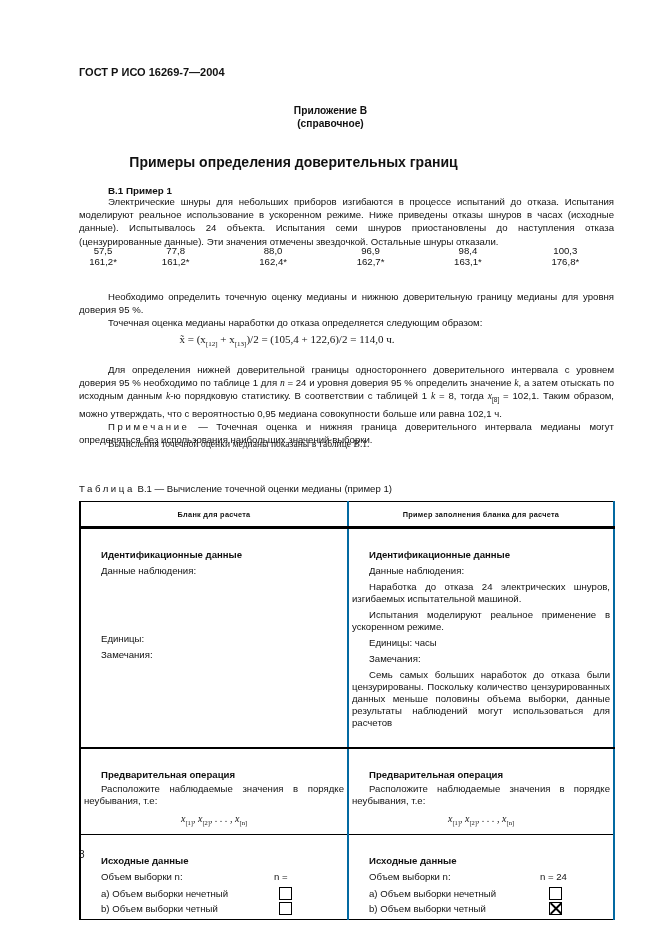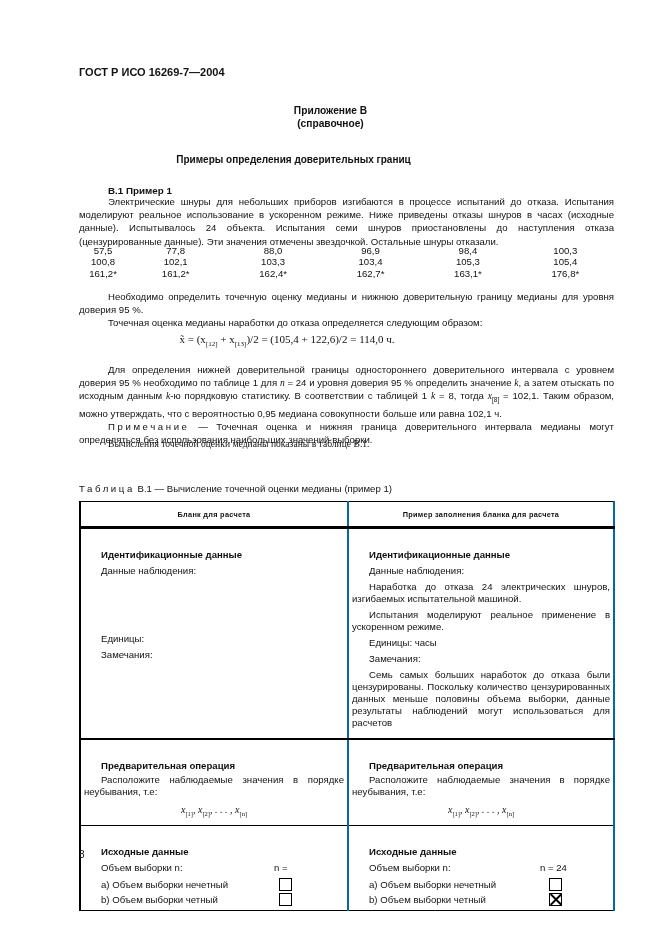--- a/index.html
+++ b/index.html
@@ -1,21 +1,21 @@
 <!DOCTYPE html>
 <html><head>
 <meta charset="utf-8">
 <style>
   html, body { margin: 0; padding: 0; background: #ffffff; }
   body { width: 661px; height: 936px; position: relative; overflow: hidden;
          font-family: "Liberation Sans", sans-serif; color: #111; font-size: 9.6px; }
   .abs { position: absolute; }
   .hdr { left: 79px; top: 66px; font-weight: bold; font-size: 11px; }
   .annex { left: 0; width: 661px; top: 104px; text-align: center; font-weight: bold; font-size: 10.2px; line-height: 13px; }
-  .title { left: 0; width: 587px; top: 154px; text-align: center; font-weight: bold; font-size: 10px; }
+  .title { left: 0; width: 587px; top: 154px; text-align: center; font-weight: bold; font-size: 14px; }
   .sec { left: 108px; top: 185px; font-weight: bold; font-size: 9.8px; }
   .para { left: 79px; width: 535px; text-align: justify; line-height: 13.2px; }
   .para .ind { display: inline-block; width: 29px; }
   .data-grid { left: 79px; width: 535px; top: 245px; }
   .data-row { display: flex; line-height: 11.3px; }
   .data-row span { flex: 1; text-align: center; }
   .data-row span:first-child { flex: 0 0 48px; text-align: center; }
   .formula { left: 0; width: 574px; top: 333px; text-align: center; font-family: "Liberation Serif", serif; font-size: 11px; }
   .formula sub { font-size: 7px; }
   .serif-i { font-family: "Liberation Serif", serif; font-style: italic; }
@@ -64,28 +64,20 @@
 <div class="abs data-grid">
   <div class="data-row">
     <span>57,5</span>
       <span>77,8</span>
       <span>88,0</span>
       <span>96,9</span>
       <span>98,4</span>
       <span>100,3</span>
   </div>
   <div class="data-row">
-    <span>100,8</span>
-      <span>102,1</span>
-      <span>103,3</span>
-      <span>103,4</span>
-      <span>105,3</span>
-      <span>105,4</span>
-  </div>
-  <div class="data-row">
     <span>161,2*</span>
       <span>161,2*</span>
       <span>162,4*</span>
       <span>162,7*</span>
       <span>163,1*</span>
       <span>176,8*</span>
   </div>
 </div>
 
 <div class="abs para" style="top:290px;"><span class="ind"></span><span>Необходимо определить точечную оценку медианы и нижнюю доверительную границу медианы для уровня доверия 95 %.</span></div>
@@ -121,21 +113,21 @@
     </div>
         </td>
     <td>
           <div class="cell">
       <div class="line b">Идентификационные данные</div>
       <div class="line i">Данные наблюдения:</div>
       <div class="line j">Наработка до отказа 24 электрических шнуров, изгибаемых испытательной машиной.</div>
       <div class="line j">Испытания моделируют реальное применение в ускоренном режиме.</div>
       <div class="line i">Единицы: часы</div>
       <div class="line i">Замечания:</div>
-      <div class="line j" style="margin-bottom:7px">Семь самых больших наработок до отказа были цензурированы. Поскольку количество цензурированных данных меньше половины объема выборки, данные результаты наблюдений могут использоваться для расчетов</div>
+      <div class="line j" style="margin-bottom:16px">Семь самых больших наработок до отказа были цензурированы. Поскольку количество цензурированных данных меньше половины объема выборки, данные результаты наблюдений могут использоваться для расчетов</div>
     </div>
         </td>
   </tr>
   <tr class="sect">
     <td>
           <div class="cell">
       <div class="line b" style="margin-bottom:2px">Предварительная операция</div>
       <div class="line j" style="margin-bottom:0">Расположите наблюдаемые значения в порядке неубывания, т.е:</div>
       <div class="seq"><span>x</span><sub>[1]</sub><span>, </span><span>x</span><sub>[2]</sub><span>, . . . , </span><span>x</span><sub>[n]</sub></div>
     </div>

